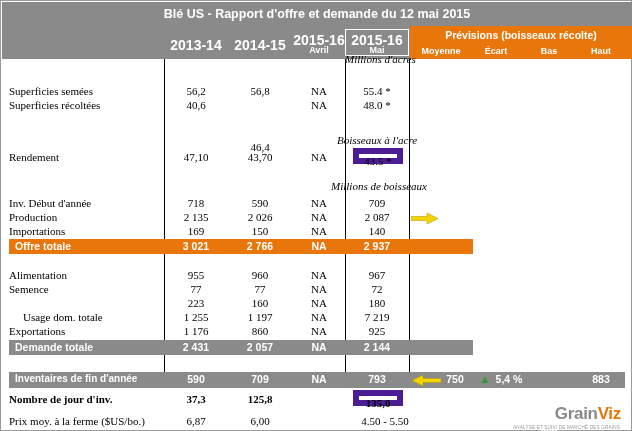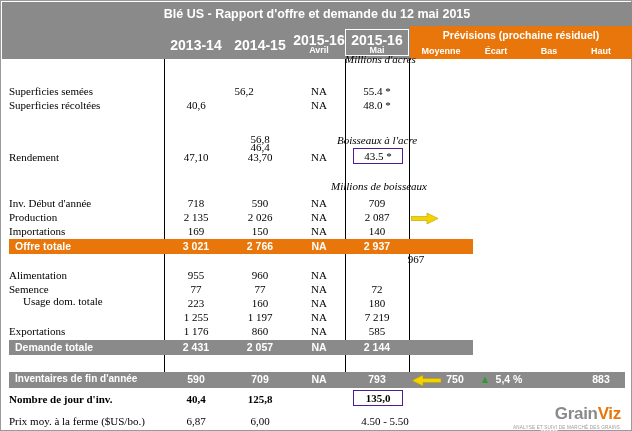--- a/index.html
+++ b/index.html
@@ -134,21 +134,21 @@
     font-weight:bold;font-size:10.5px;text-align:center;
   }
   .inv-green{
     position:absolute;top:1px;
     color:#2e9b2e;font-family:"Liberation Sans", sans-serif;
     font-weight:bold;font-size:10.5px;text-align:center;
   }
   
   .cellbox{
     position:absolute;
-    border:1px solid #4c1d95;
+    border:6px solid #4c1d95;
     box-sizing:border-box;
     text-align:center;
     font-family:"Liberation Serif", serif;
     font-size:11px;
     background:#ffffff;
   }
   
   .arrow{
     position:absolute;
     width:28px;height:11px;
@@ -179,35 +179,35 @@
   <div class="prev-band"></div>
 
   <div class="hdr-col" style="left:163px;top:36px;width:64px;">2013-14</div>
   <div class="hdr-col" style="left:227px;top:36px;width:64px;">2014-15</div>
   <div class="hdr-col" style="left:291px;top:31px;width:54px;">2015-16</div>
   <div class="hdr-sub" style="left:291px;top:44px;width:54px;">Avril</div>
   <div class="hdr-col" style="left:345px;top:31px;width:62px;">2015-16</div>
   <div class="hdr-sub" style="left:345px;top:44px;width:62px;">Mai</div>
   <div class="colbox"></div>
 
-  <div class="prev-title">Prévisions (prochaine résiduel)</div>
+  <div class="prev-title">Prévisions (boisseaux récolte)</div>
   <div class="hdr-sub" style="left:412px;top:45px;width:56px;">Moyenne</div>
   <div class="hdr-sub" style="left:470px;top:45px;width:50px;">Écart</div>
   <div class="hdr-sub" style="left:522px;top:45px;width:52px;">Bas</div>
   <div class="hdr-sub" style="left:575px;top:45px;width:50px;">Haut</div>
 
   <div class="leftrule"></div>
   <div class="colrule-l"></div>
   <div class="colrule-r"></div>
 
   <div class="unit" style="left:344px;top:52px;width:64px;">Millions d'acres</div>
 
   <div class="lbl" style="top:84px;">Superficies semées</div>
-  <div class="num" style="left:163px;top:84px;width:64px;margin-left:48px;">56,2</div>
-  <div class="num" style="left:227px;top:84px;width:64px;margin-top:48px;">56,8</div>
+  <div class="num" style="left:163px;top:84px;width:64px;">56,2</div>
+  <div class="num" style="left:227px;top:84px;width:64px;">56,8</div>
   <div class="num" style="left:291px;top:84px;width:54px;">NA</div>
   <div class="num" style="left:344px;top:84px;width:64px;">55.4 *</div>
 
   <div class="lbl" style="top:98px;">Superficies récoltées</div>
   <div class="num" style="left:163px;top:98px;width:64px;">40,6</div>
   <div class="num" style="left:227px;top:98px;width:64px;margin-top:42px;">46,4</div>
   <div class="num" style="left:291px;top:98px;width:54px;">NA</div>
   <div class="num" style="left:344px;top:98px;width:64px;">48.0 *</div>
 
   <div class="unit" style="left:336px;top:133px;width:80px;">Boisseaux à l'acre</div>
@@ -246,44 +246,44 @@
   </div>
   <div class="bar-num" style="left:163px;top:239px;width:64px;">3 021</div>
   <div class="bar-num" style="left:227px;top:239px;width:64px;">2 766</div>
   <div class="bar-num" style="left:291px;top:239px;width:54px;">NA</div>
   <div class="bar-num" style="left:344px;top:239px;width:64px;">2 937</div>
 
   <div class="lbl" style="top:268px;">Alimentation</div>
   <div class="num" style="left:163px;top:268px;width:64px;">955</div>
   <div class="num" style="left:227px;top:268px;width:64px;">960</div>
   <div class="num" style="left:291px;top:268px;width:54px;">NA</div>
-  <div class="num" style="left:344px;top:252px;width:64px;padding-left:39px;">967</div>
+  <div class="num" style="left:344px;top:268px;width:64px;">967</div>
 
   <div class="lbl" style="top:282px;">Semence</div>
   <div class="num" style="left:163px;top:282px;width:64px;">77</div>
   <div class="num" style="left:227px;top:282px;width:64px;">77</div>
   <div class="num" style="left:291px;top:282px;width:54px;">NA</div>
   <div class="num" style="left:344px;top:282px;width:64px;">72</div>
 
   <div class="num" style="left:163px;top:296px;width:64px;">223</div>
   <div class="num" style="left:227px;top:296px;width:64px;">160</div>
   <div class="num" style="left:291px;top:296px;width:54px;">NA</div>
   <div class="num" style="left:344px;top:296px;width:64px;">180</div>
 
-  <div class="lbl indent" style="top:294px;">Usage dom. totale</div>
+  <div class="lbl indent" style="top:310px;">Usage dom. totale</div>
   <div class="num" style="left:163px;top:310px;width:64px;">1 255</div>
   <div class="num" style="left:227px;top:310px;width:64px;">1 197</div>
   <div class="num" style="left:291px;top:310px;width:54px;">NA</div>
   <div class="num" style="left:344px;top:310px;width:64px;">7 219</div>
 
   <div class="lbl" style="top:324px;">Exportations</div>
   <div class="num" style="left:163px;top:324px;width:64px;">1 176</div>
   <div class="num" style="left:227px;top:324px;width:64px;">860</div>
   <div class="num" style="left:291px;top:324px;width:54px;">NA</div>
-  <div class="num" style="left:344px;top:324px;width:64px;">585</div>
+  <div class="num" style="left:344px;top:324px;width:64px;">925</div>
 
   <div class="bar-gray" style="top:339px;">
     <span class="t">Demande totale</span>
   </div>
   <div class="bar-num" style="left:163px;top:340px;width:64px;">2 431</div>
   <div class="bar-num" style="left:227px;top:340px;width:64px;">2 057</div>
   <div class="bar-num" style="left:291px;top:340px;width:54px;">NA</div>
   <div class="bar-num" style="left:344px;top:340px;width:64px;">2 144</div>
 
   <div class="inv-bar">
@@ -296,21 +296,21 @@
   <svg class="arrow" style="left:408px;top:374px;width:32px;height:11px;" viewBox="0 0 32 11">
     <polygon points="32,3.5 14,3.5 14,0 3,5.5 14,11 14,7.5 32,7.5" fill="#f5d300" stroke="#b8a000" stroke-width="0.6"></polygon>
   </svg>
   <div class="inv-num" style="left:434px;top:372px;width:40px;">750</div>
   <div class="inv-green" style="left:478px;top:372px;width:12px;">▲</div>
   <div class="inv-num" style="left:490px;top:372px;width:36px;">5,4 %</div>
   <div class="inv-num" style="left:526px;top:376px;width:44px;margin-top:47px;">558</div>
   <div class="inv-num" style="left:578px;top:372px;width:44px;">883</div>
 
   <div class="lbl" style="top:392px;font-weight:bold;">Nombre de jour d'inv.</div>
-  <div class="num" style="left:163px;top:392px;width:64px;font-weight:bold;">40,4</div>
+  <div class="num" style="left:163px;top:392px;width:64px;font-weight:bold;">37,3</div>
   <div class="num" style="left:227px;top:392px;width:64px;font-weight:bold;">125,8</div>
   <div class="cellbox" style="left:352px;top:389px;width:50px;height:16px;line-height:15px;font-weight:bold;">135,0</div>
 
   <div class="lbl" style="top:414px;">Prix moy. à la ferme ($US/bo.)</div>
   <div class="num" style="left:163px;top:414px;width:64px;">6,87</div>
   <div class="num" style="left:227px;top:414px;width:64px;">6,00</div>
   <div class="num" style="left:344px;top:414px;width:80px;">4.50 - 5.50</div>
 
   <div class="logo"><span>Grain</span><span class="v">Viz</span></div>
   <div class="logo-sub">ANALYSE ET SUIVI DE MARCHÉ DES GRAINS</div>

